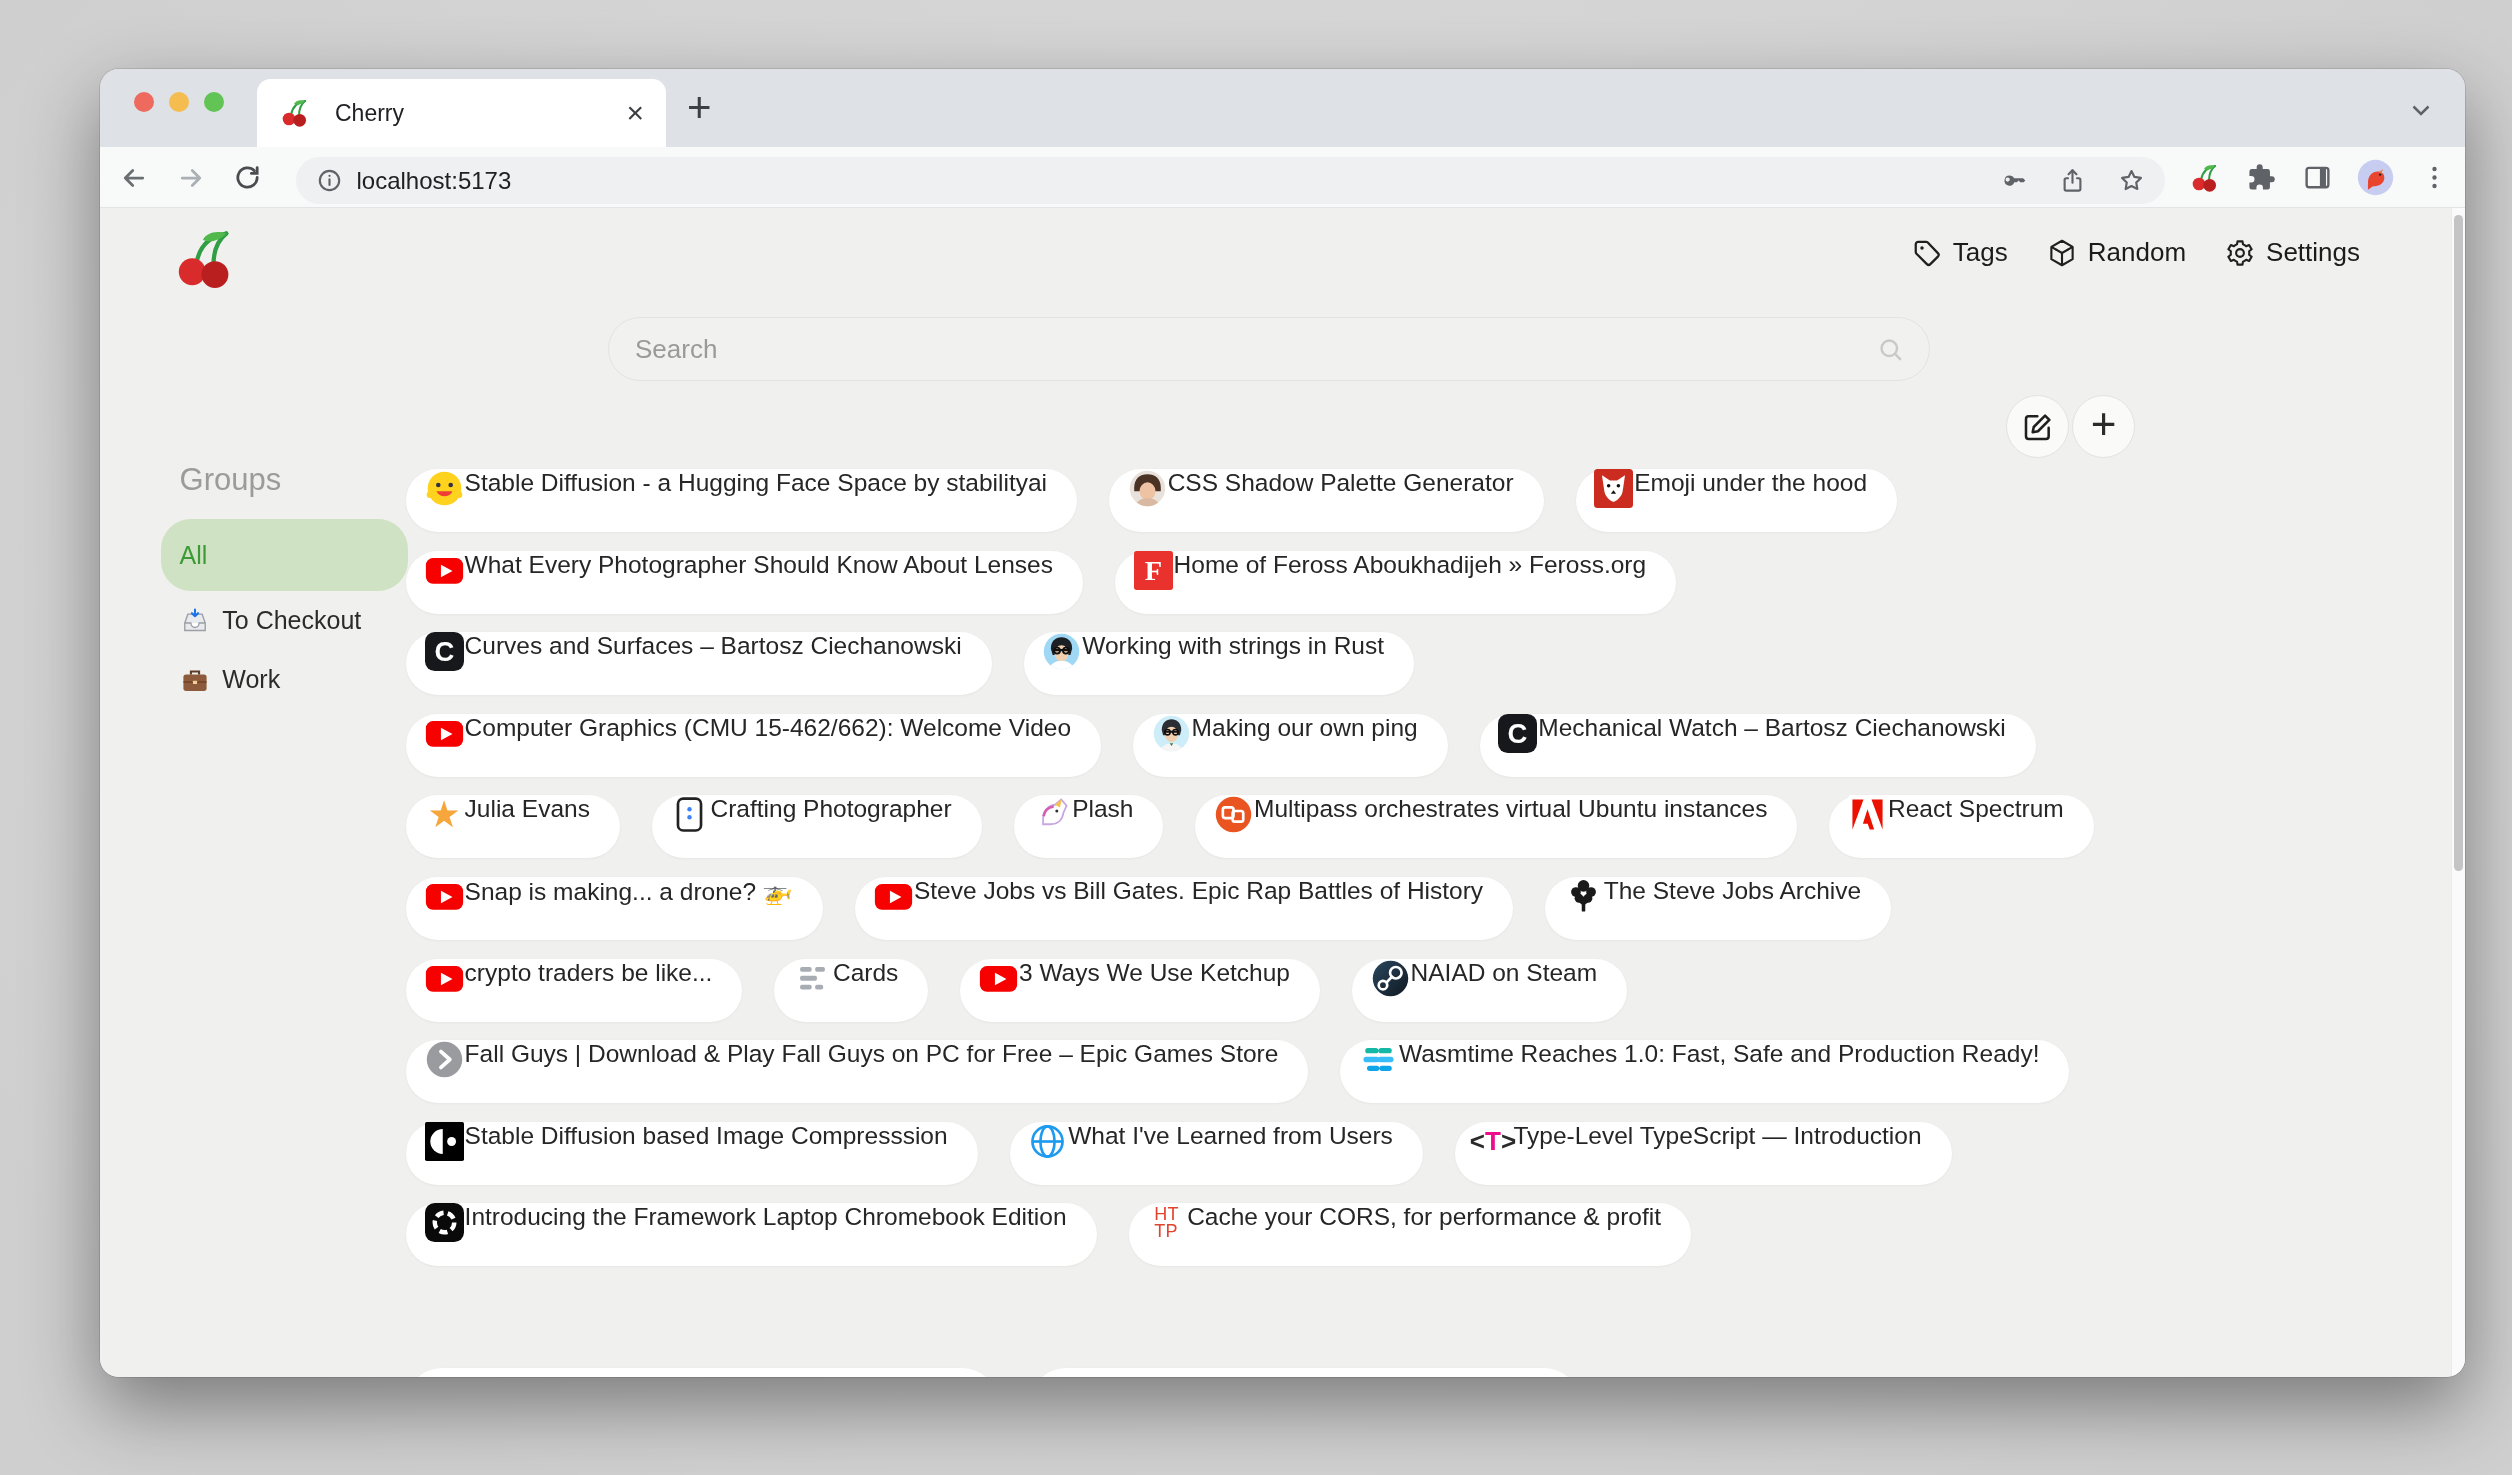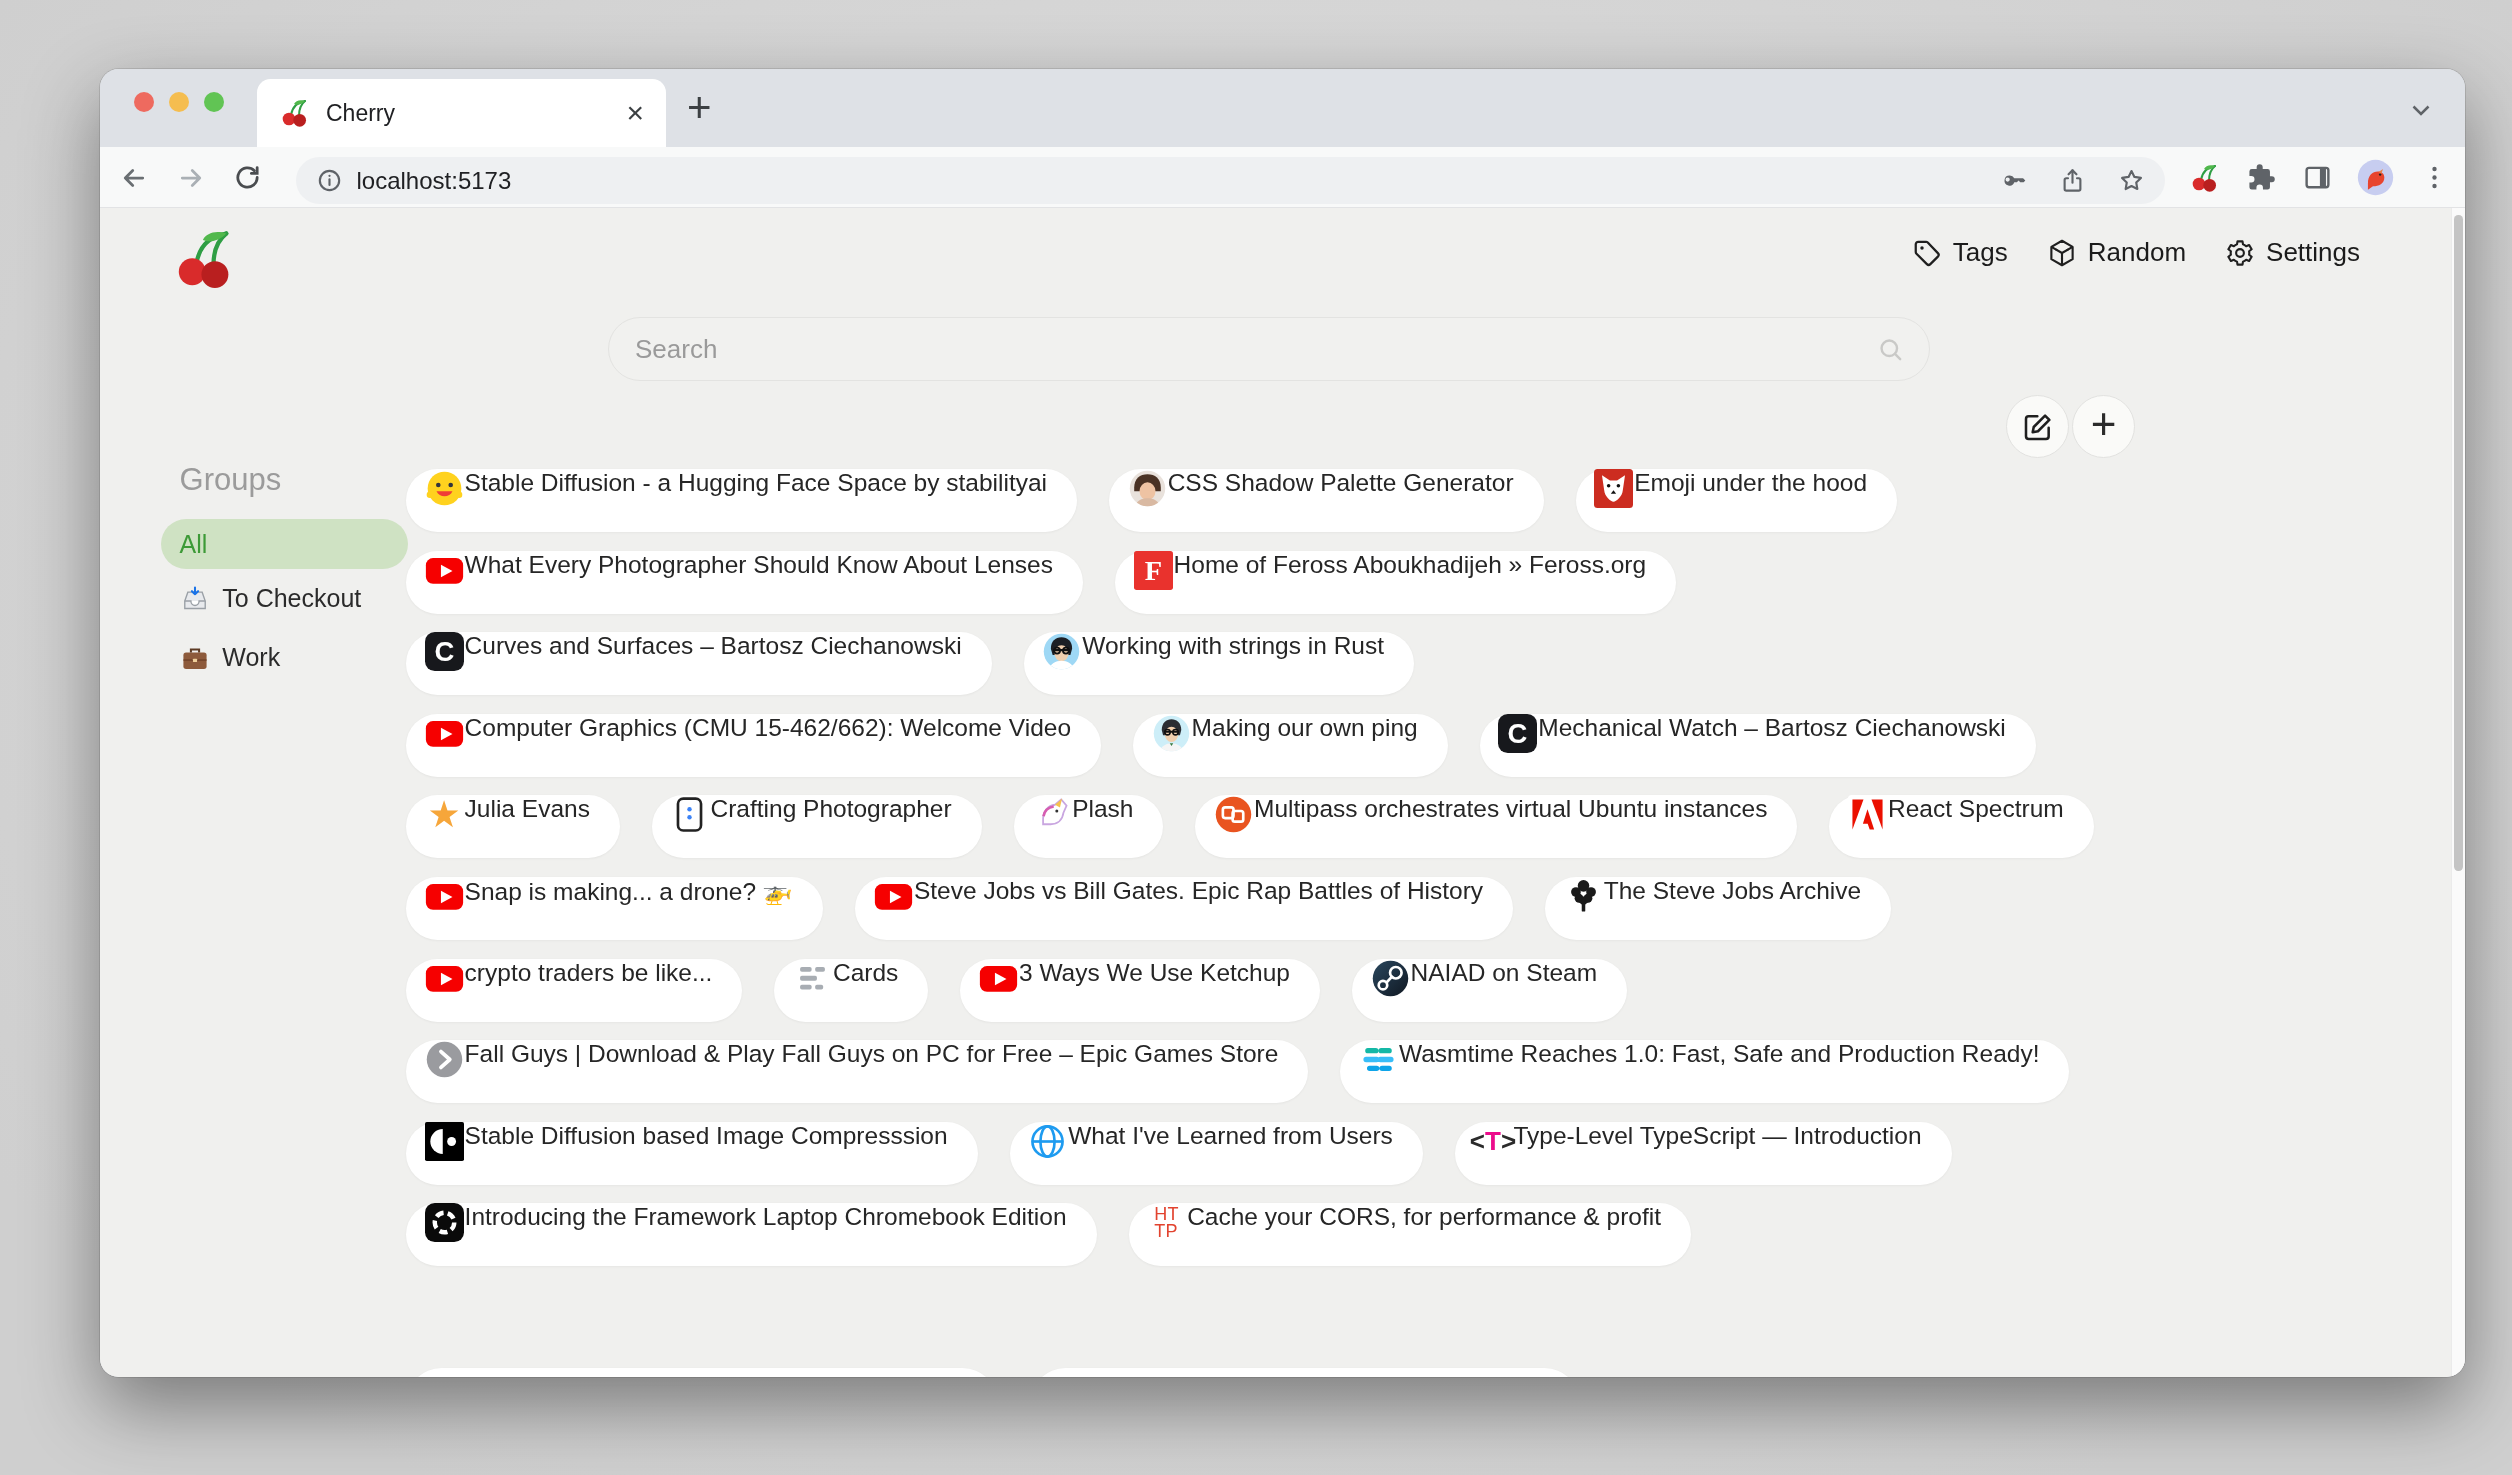--- a/index.html
+++ b/index.html
@@ -7,21 +7,21 @@
        background:radial-gradient(ellipse at 50% 40%, #dddddd 0%, #cfcfcf 85%);
        font-family:"Liberation Sans","DejaVu Sans",sans-serif;}
   .window{position:absolute;left:100px;top:69px;width:2365px;height:1308px;border-radius:18.6px;
           overflow:hidden;background:#dee1e6;
           box-shadow:0 29px 76px rgba(0,0,0,.42),0 0 0 0.8px rgba(0,0,0,.14);}
   
   .tabstrip{position:relative;height:78px;background:#dee1e6}
   .dot{position:absolute;top:23px;width:20px;height:20px;border-radius:50%}
   .dot-red{left:34px;background:#ee6a5f}.dot-yellow{left:69px;background:#f5bd4f}.dot-green{left:104px;background:#61c454}
   .tab{position:absolute;left:157px;top:10px;width:409px;height:68px;background:#fff;
-       border-radius:13.5px 13.5px 0 0;display:flex;align-items:center;padding:6px 22px;gap:15px;box-sizing:border-box}
+       border-radius:13.5px 13.5px 0 0;display:flex;align-items:center;padding:6px 22px;gap:24px;box-sizing:border-box}
   .tab-fav{width:32px;height:32px;flex:none}
   .tab-title{font-size:23px;color:#202124;flex:1}
   .tab-close{font-size:30px;color:#3c4043;line-height:1}
   .newtab{position:absolute;left:587px;top:15px;font-size:42px;font-weight:300;color:#3c4043}
   .tabchev{position:absolute;left:2306px;top:25px;width:30px;height:30px;color:#5f6368}
   
   .toolbar{position:relative;height:61px;background:#f8f9f9;border-bottom:0.8px solid #e2e3e5;box-sizing:border-box}
   .tb-btn{position:absolute;top:8.5px;width:44px;height:44px;display:flex;align-items:center;justify-content:center}
   .tb-back{left:12px}.tb-fwd{left:69px}.tb-reload{left:125px}
   .addr{position:absolute;left:196px;top:10px;width:1869px;height:47px;border-radius:24px;background:#eef0f2;
@@ -43,21 +43,21 @@
   .search-wrap input{flex:1;border:none;outline:none;background:transparent;font-size:26px;color:#333;
                      font-family:Liberation Sans, sans-serif}
   .search-wrap input::placeholder{color:#9a9a9a}
   .fab{position:absolute;top:187px;width:63px;height:63px;border-radius:50%;background:#fafaf8;
        border:1.7px solid #e2e2e0;display:flex;align-items:center;justify-content:center;box-sizing:border-box}
   .fab-edit{left:1906px}.fab-add{left:1972px;font-size:44px;font-weight:300;color:#2b2b2b;padding-bottom:5px}
   
   .sidebar{position:absolute;left:61px;top:254px;width:247px}
   .sb-heading{font-size:31px;color:#9b9b9b;padding-left:18.6px;margin-bottom:21px}
   .sb-item{display:flex;align-items:center;gap:12.7px;font-size:25px;color:#2b2b2b;height:59px;padding-left:18.6px;box-sizing:border-box}
-  .sb-item.selected{background:#cfe2c3;border-radius:30px;color:#3d9a37;height:50px}
+  .sb-item.selected{background:#cfe2c3;border-radius:30px;color:#3d9a37;height:72px}
   .sb-ico{width:30px;height:30px;flex:none}
   
   .board{position:absolute;left:306px;top:261px}
   .bm-row{display:flex;gap:32px;margin-bottom:18.6px}
   .pill{display:flex;align-items:flex-start;height:63px;background:#fff;border-radius:36px;
         padding:0 30px 0 18.6px;gap:1px;box-shadow:0 0.8px 2.5px rgba(0,0,0,.05);white-space:nowrap}
   .fav{width:39px;height:39px;display:flex;align-items:center;justify-content:center;flex:none}
   .fav svg{width:39px;height:39px}
   .pill-label{font-size:24.5px;color:#262626}
   .glyph-star{font-size:37px;line-height:39px;color:#f6a63a}

